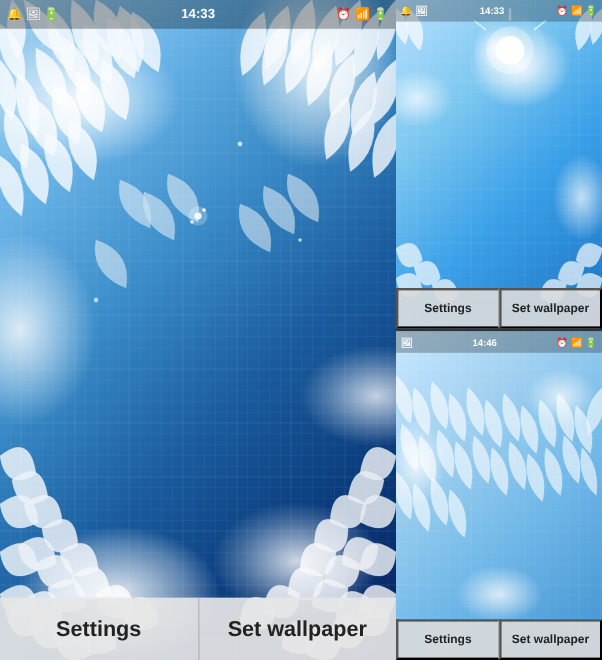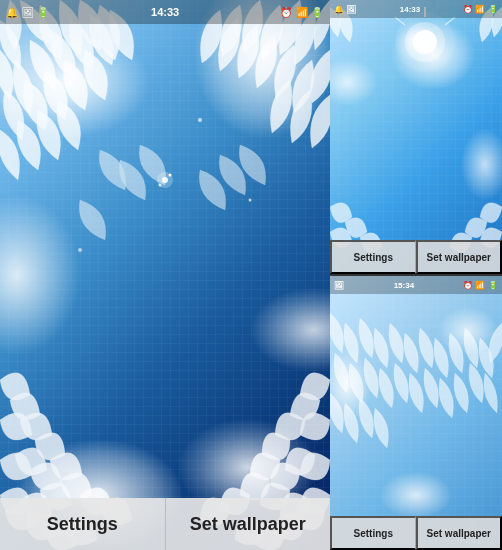--- a/index.html
+++ b/index.html
@@ -498,21 +498,21 @@
         <path d="M155,90 Q170,105 167,130 Q150,115 155,90"></path>
         <path d="M0,110 Q18,125 12,150 Q-5,135 0,110"></path>
         <path d="M15,120 Q33,135 27,160 Q10,145 15,120"></path>
         <path d="M30,115 Q48,130 42,155 Q25,140 30,115"></path>
         <path d="M45,125 Q63,140 57,165 Q40,150 45,125"></path>
       </g>
     </svg>
 
     <div class="right-bottom-statusbar">
       <div class="right-bottom-statusbar-text">🖼</div>
-      <div class="right-bottom-statusbar-text">15:34</div>
+      <div class="right-bottom-statusbar-text">14:46</div>
       <div class="right-bottom-statusbar-text">⏰ 📶 🔋</div>
     </div>
 
     <div class="right-bottom-buttons">
       <button class="btn-sm2-settings">Settings</button>
       <button class="btn-sm2-setwallpaper">Set wallpaper</button>
     </div>
   </div>
 
 </div>

